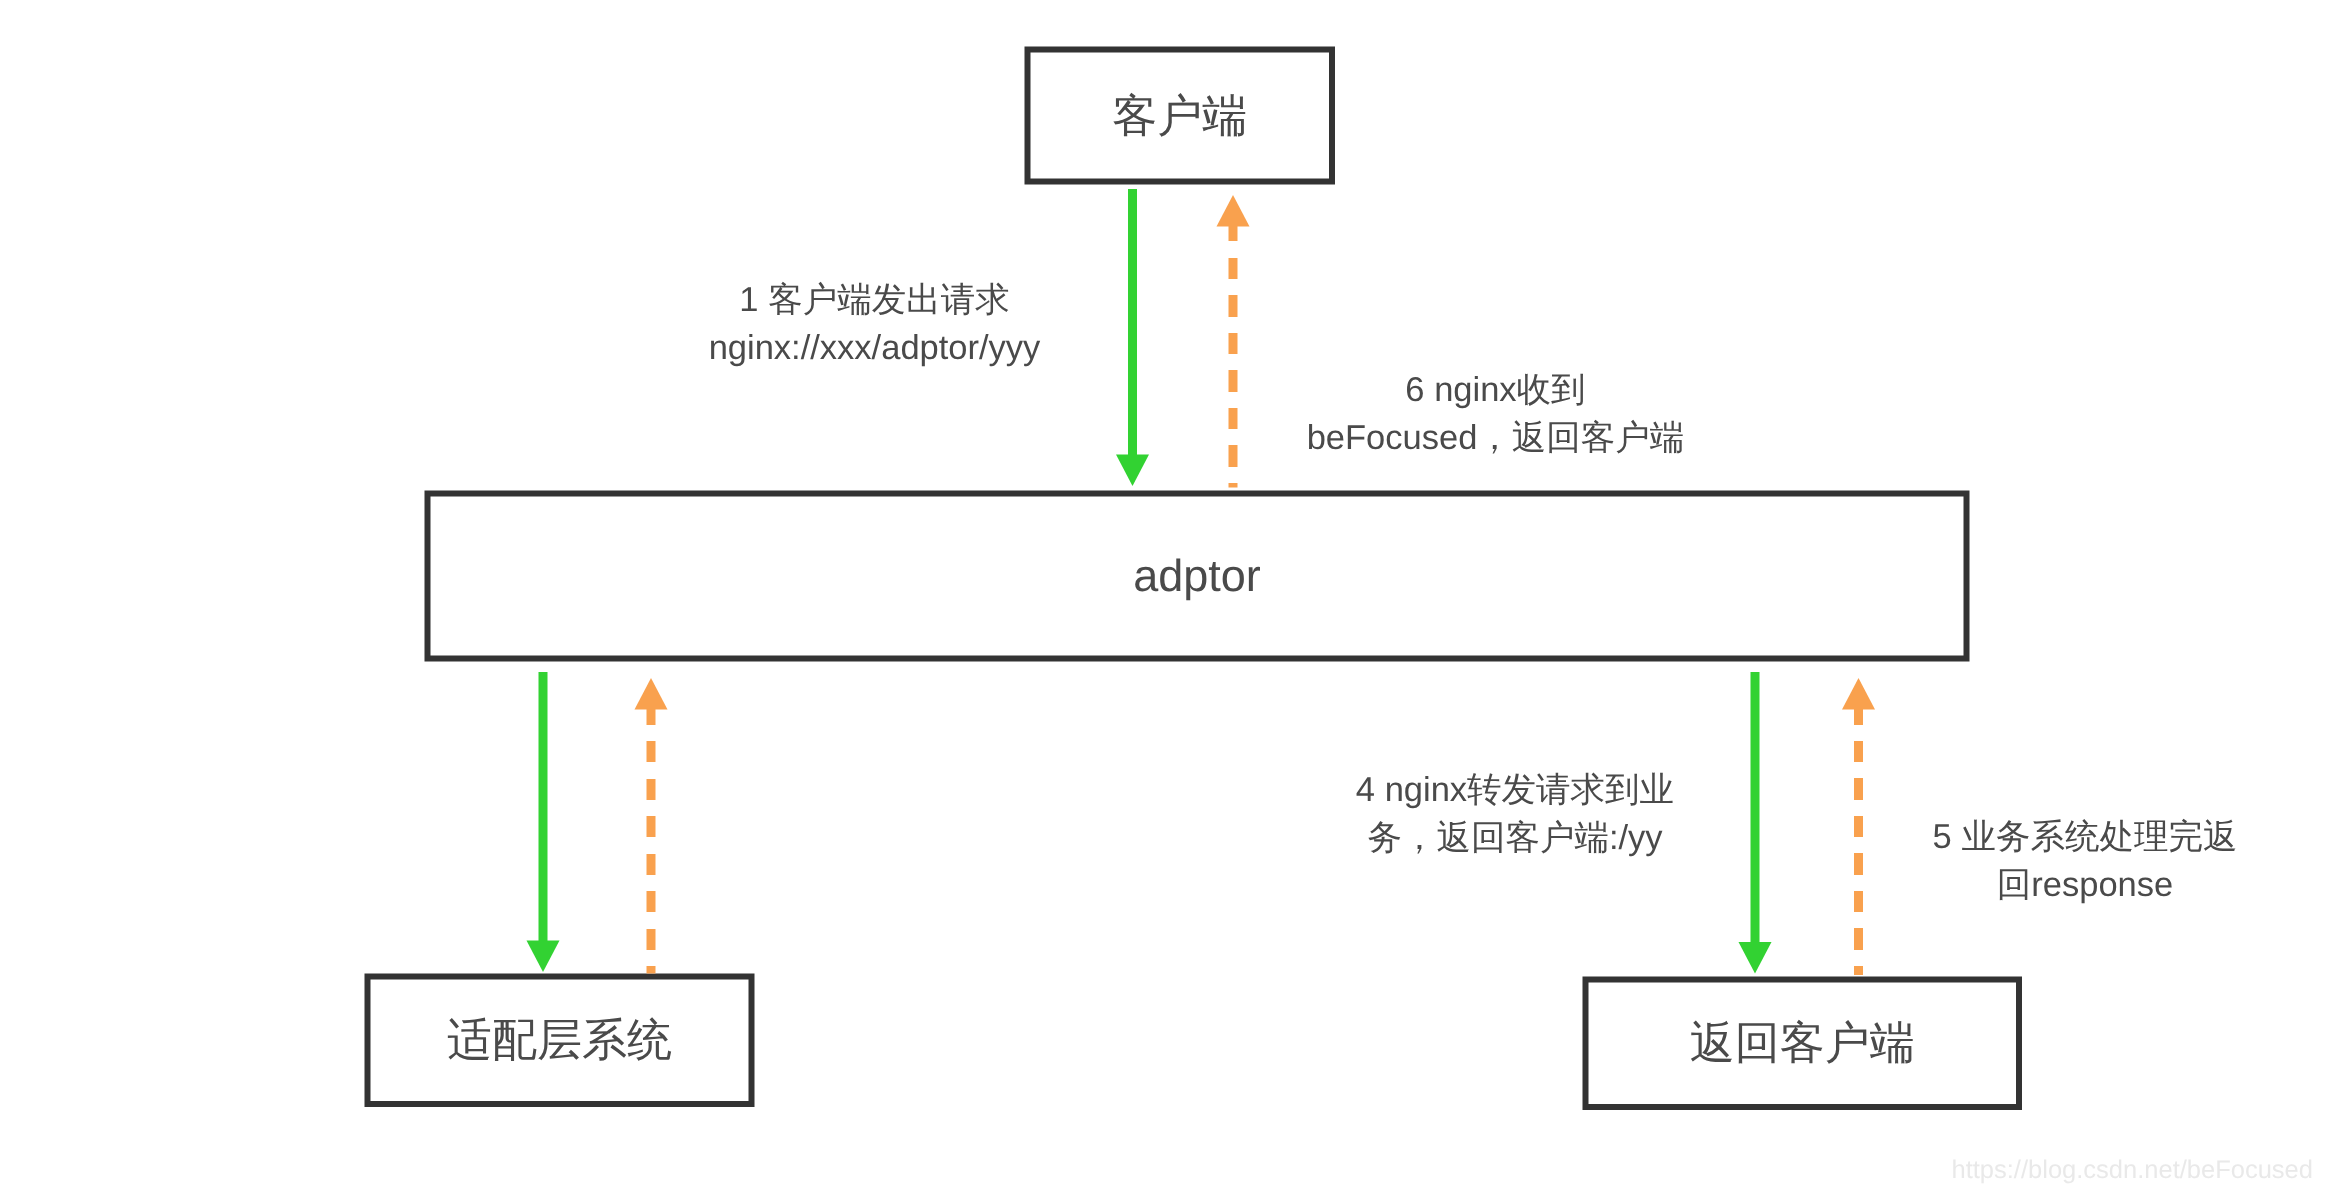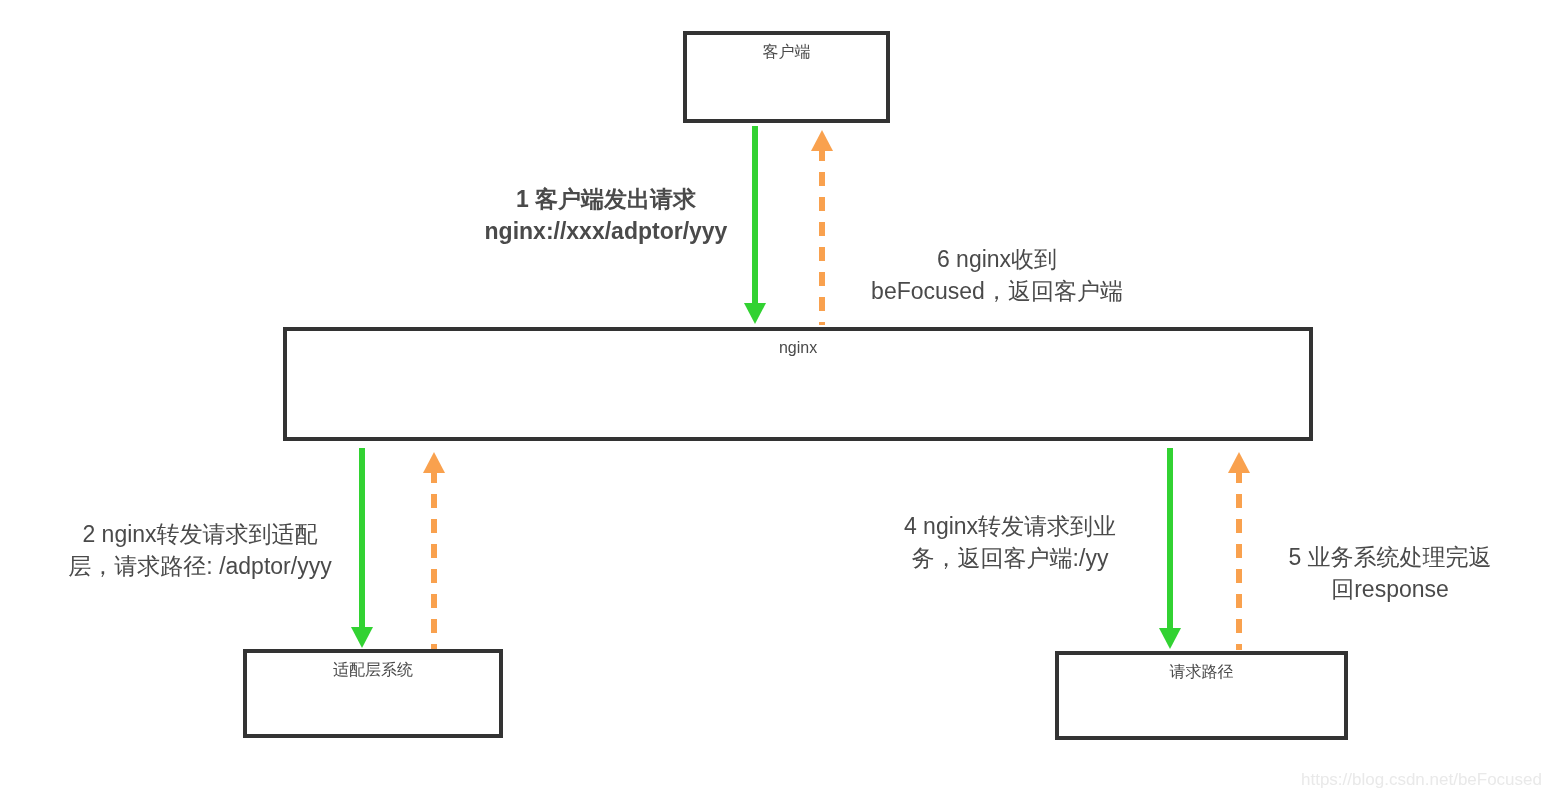--- a/index.html
+++ b/index.html
@@ -23,23 +23,23 @@
     overflow:hidden;
   }
   
   .box{
     position:absolute;
     border:4px solid var(--border);
     background:#ffffff;
     display:flex;
     flex-direction:column;
     align-items:center;
-    justify-content:flex-start;
+    justify-content:center;
     text-align:center;
-    font-size:16px;
+    font-size:30px;
     line-height:33px;
     color:var(--text);
   }
   .box-client  {left:683px; top:31px;  width:207px;  height:92px;}
   .box-nginx   {left:283px; top:327px; width:1030px; height:114px;}
   .box-adapter {left:243px; top:649px; width:260px;  height:89px;}
   .box-business{left:1055px;top:651px; width:293px;  height:89px;}
   
   .varrow{position:absolute;width:24px;}
   .varrow .line{
@@ -67,21 +67,21 @@
   .a5{left:1227px;top:452px;height:198px;}
   
   .steplabel{
     position:absolute;
     width:350px;
     text-align:center;
     font-size:23px;
     line-height:32px;
     color:var(--text);
   }
-  .l1{left:431px; top:183px;font-weight:bold;}
+  .l1{left:408px; top:183px;}
   .l6{left:822px; top:195px;margin-top:48px;}
   .l2{left:25px;  top:518px;}
   .l3{left:457px; top:507px;}
   .l4{left:835px; top:510px;}
   .l5{left:1215px;top:541px;}
   
   .watermark{
     position:absolute;
     right:8px;
     bottom:6px;
@@ -92,29 +92,29 @@
 </head>
 <body>
 
 <div class="canvas">
 
   <div class="box box-client">
     <span>客户端</span>
   </div>
 
   <div class="box box-nginx">
-    <div>nginx</div>
+    <div>adptor</div>
   </div>
 
   <div class="box box-adapter">
     <span>适配层系统</span>
   </div>
 
   <div class="box box-business">
-    <span>请求路径</span>
+    <span>返回客户端</span>
   </div>
 
   <div class="varrow arrow-green a1">
     <div class="line"></div>
     <div class="head"></div>
   </div>
   <div class="varrow arrow-orange a6">
     <div class="line"></div>
     <div class="head"></div>
   </div>
@@ -138,24 +138,20 @@
   <div class="steplabel l1">
     <div>1 客户端发出请求</div>
     <div>nginx://xxx/adptor/yyy</div>
   </div>
 
   <div class="steplabel l6">
     <div>6 nginx收到</div>
     <div>beFocused，返回客户端</div>
   </div>
 
-  <div class="steplabel l2">
-    <div>2 nginx转发请求到适配</div>
-    <div>层，请求路径: /adptor/yyy</div>
-  </div>
 
 
   <div class="steplabel l4">
     <div>4 nginx转发请求到业</div>
     <div>务，返回客户端:/yy</div>
   </div>
 
   <div class="steplabel l5">
     <div>5 业务系统处理完返</div>
     <div>回response</div>

